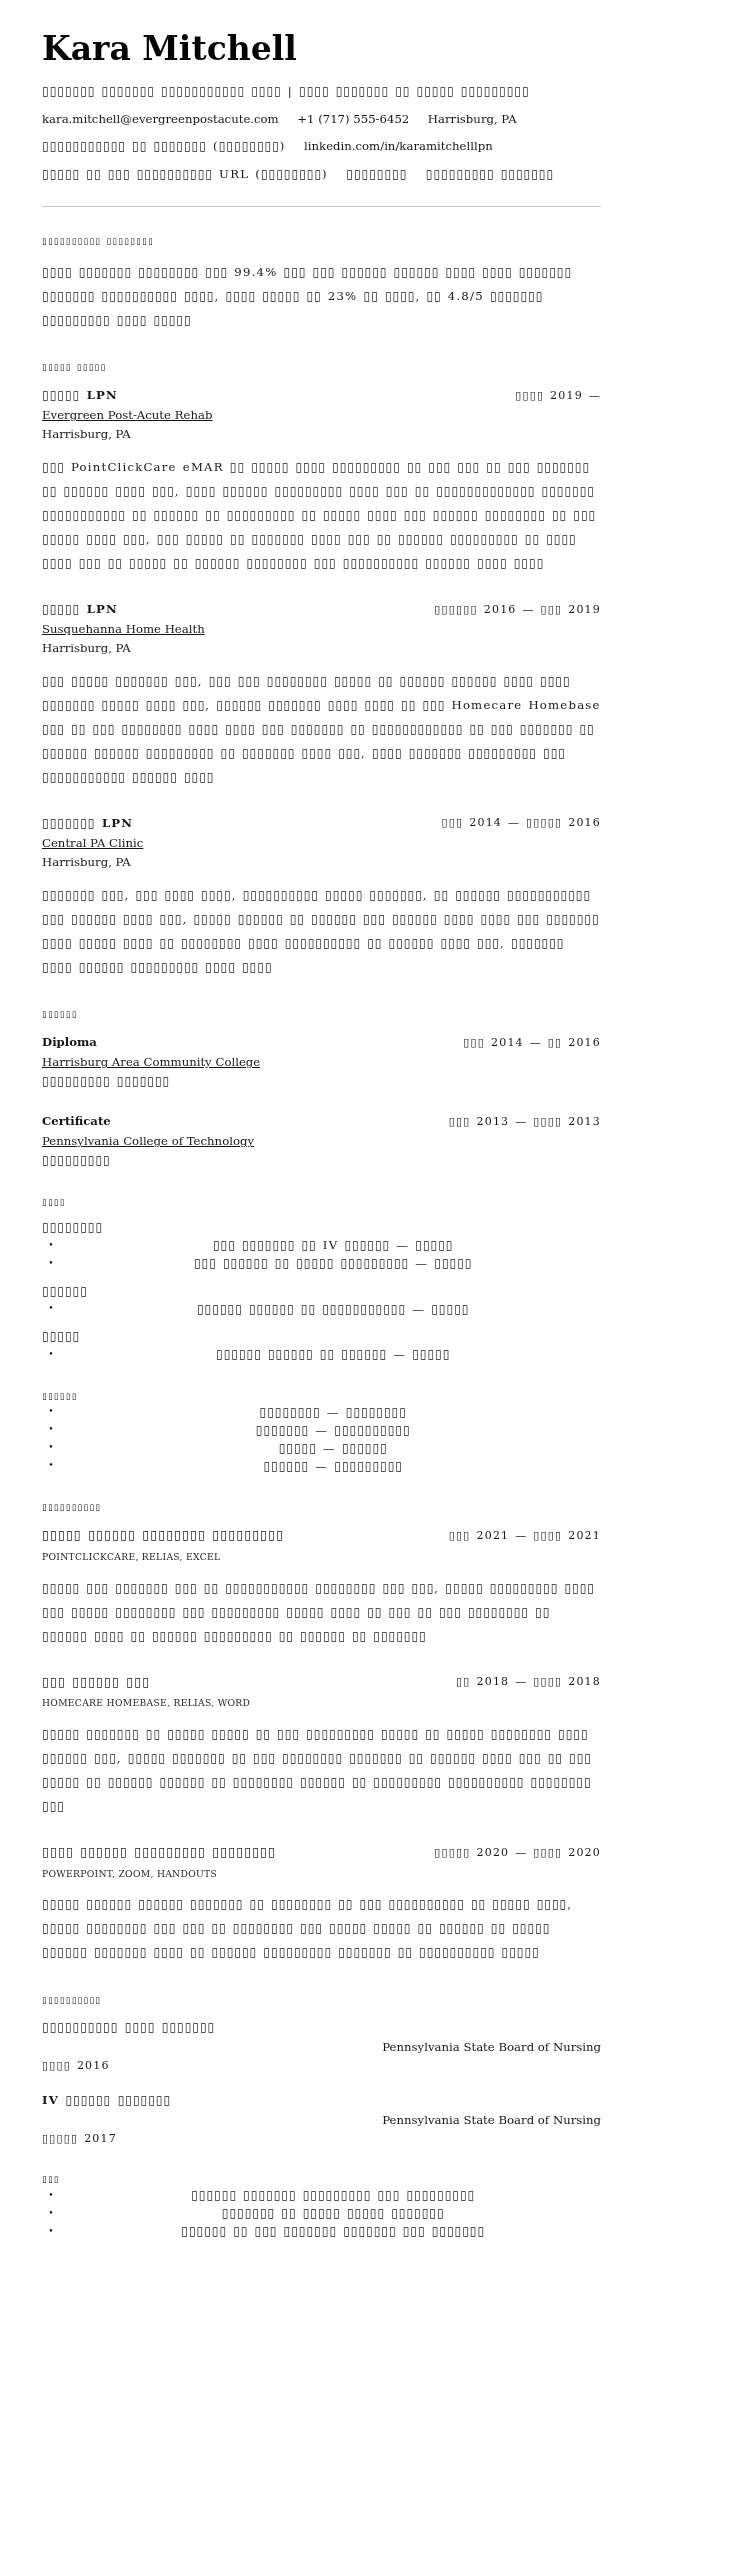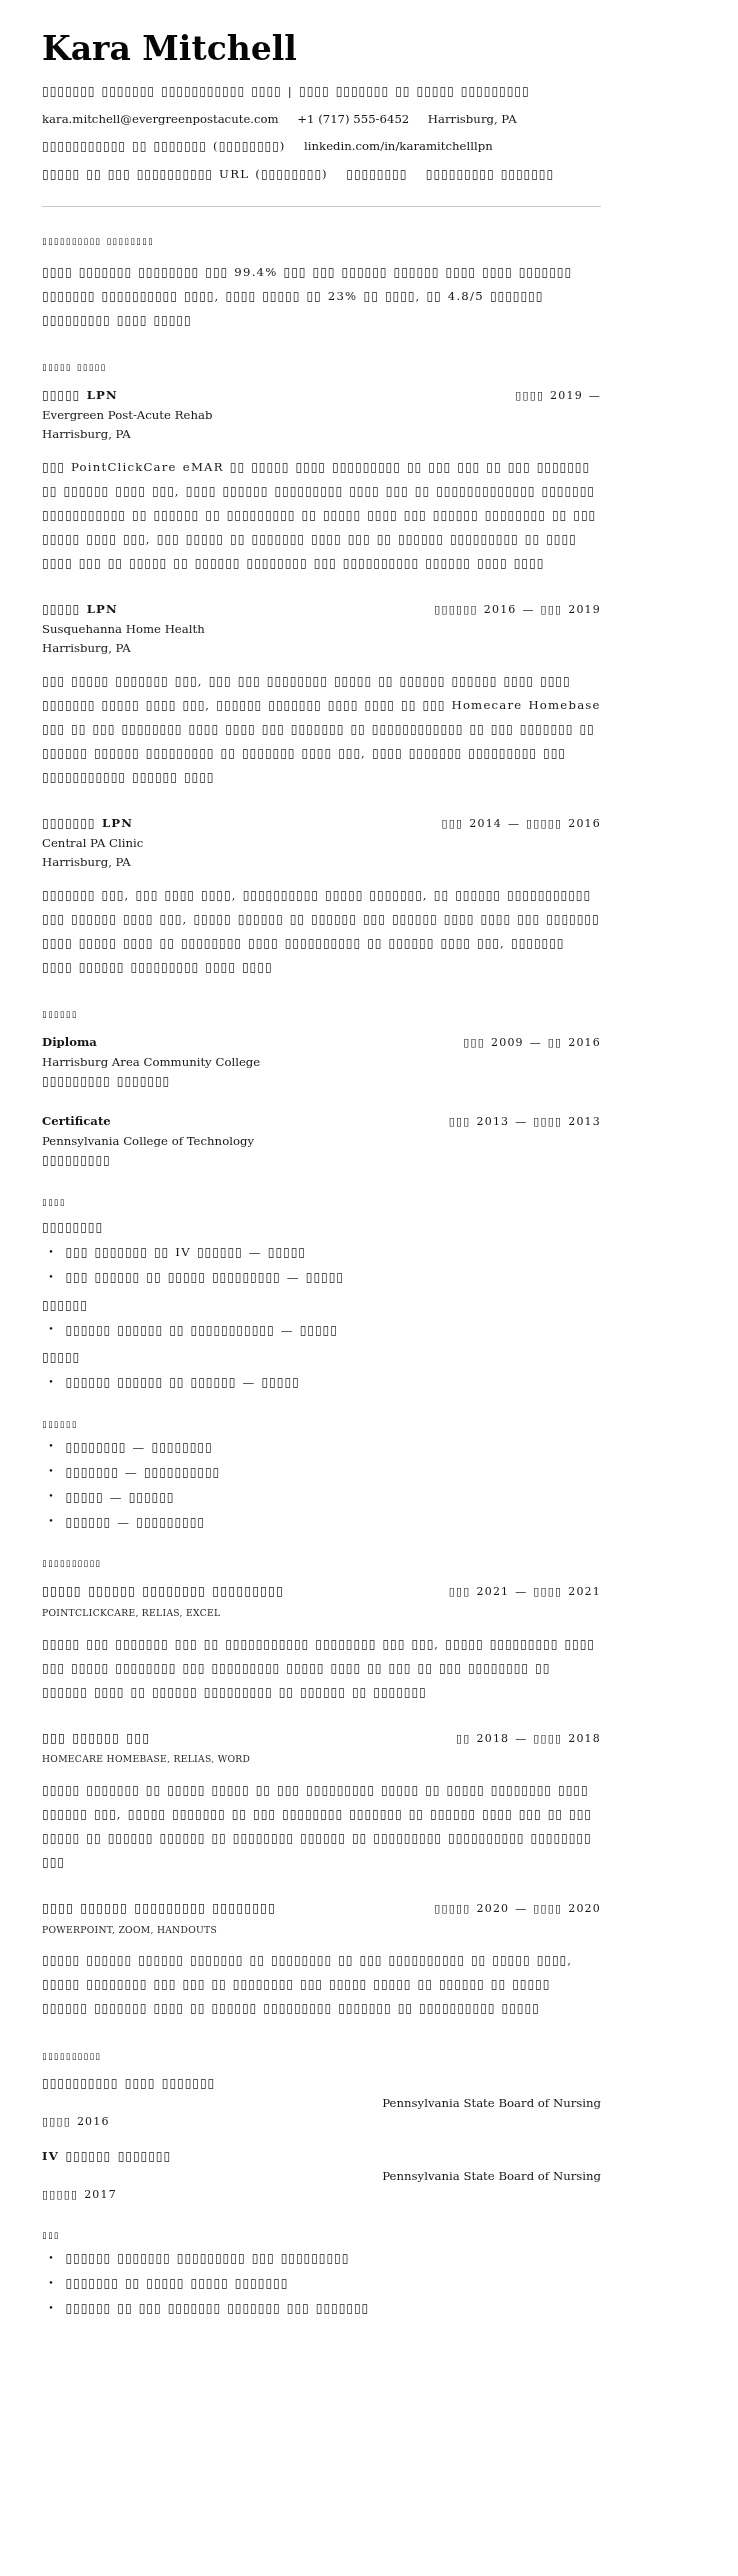--- a/index.html
+++ b/index.html
@@ -10,34 +10,34 @@
   .t { letter-spacing:1.2px; word-spacing:1.2px; }
 
   h1.name { font-size:33px; font-weight:700; margin:0; line-height:1.15; color:#060606; }
   .tagline { font-size:11.7px; margin:17px 0 0; }
   .contact-row { display:flex; gap:18.5px; font-size:11.7px; margin-top:13.5px; align-items:flex-end; }
   .contact-row .seg { white-space:nowrap; }
   hr.divider { border:none; border-top:1.2px solid #c9c9c9; margin:24.6px 0 0; }
 
   h2.section { font-size:8.6px; font-weight:400; margin:29.5px 0 0; color:#111; }
 
-  .entry-head { display:flex; justify-content:space-between; align-items:flex-end; margin-top:16px; }
+  .entry-head { display:flex; justify-content:space-between; align-items:center; margin-top:16px; }
   .entry-head.gap { margin-top:26px; }
   h3.jobtitle { font-size:11.7px; font-weight:700; margin:0; white-space:nowrap; }
   h3.projtitle { font-size:12.3px; font-weight:400; margin:0; white-space:nowrap; }
   .dates { font-size:11px; white-space:nowrap; }
-  .company { font-size:11.7px; margin:6.2px 0 0; }
+  .company { font-size:11.7px; margin:6.2px 0 0;text-decoration:underline; }
   .location { font-size:11.7px; margin:4.9px 0 0; }
   .desc { font-size:11.7px; line-height:2.05; margin:14.8px 0 0; }
   .field { font-size:11.7px; margin:4.9px 0 0; }
   .tools { font-size:9.2px; letter-spacing:0.3px; margin:8.6px 0 0; color:#1d1d1d; }
 
   .group-name { font-size:11.7px; font-weight:700; margin:13.5px 0 0; }
   ul.blist { list-style:none; margin:2.5px 0 0; padding:0; }
-  ul.blist li { font-size:11.7px; margin-top:11px; padding-left:23.4px; position:relative; }
+  ul.blist li { font-size:11.7px; margin-top:4px; padding-left:23.4px; position:relative;text-align:center; }
   ul.blist li::before { content:"•"; position:absolute; left:6.2px; top:0.6px; font-size:9.2px; color:#111; }
 
   .lic-title { font-size:11.7px; font-weight:700; margin:14.8px 0 0; }
   .lic-title.gap { margin-top:21px; }
   .lic-org { font-size:11.7px; margin:6.2px 0 0;text-align:right; }
   .lic-date { font-size:11px; margin:4.9px 0 0; }
 </style>
 </head>
 <body>
 
@@ -96,21 +96,21 @@
     <p class="company">Central PA Clinic</p>
     <p class="location">Harrisburg, PA</p>
     <p class="desc t">▯▯▯▯▯▯▯ ▯▯▯, ▯▯▯ ▯▯▯▯ ▯▯▯▯, ▯▯▯▯▯▯▯▯▯▯ ▯▯▯▯▯ ▯▯▯▯▯▯▯, ▯▯ ▯▯▯▯▯▯ ▯▯▯▯▯▯▯▯▯▯▯ ▯▯▯ ▯▯▯▯▯▯ ▯▯▯▯ ▯▯▯, ▯▯▯▯▯ ▯▯▯▯▯▯ ▯▯ ▯▯▯▯▯▯ ▯▯▯ ▯▯▯▯▯▯ ▯▯▯▯ ▯▯▯▯ ▯▯▯ ▯▯▯▯▯▯▯ ▯▯▯▯ ▯▯▯▯▯ ▯▯▯▯ ▯▯ ▯▯▯▯▯▯▯▯ ▯▯▯▯ ▯▯▯▯▯▯▯▯▯▯ ▯▯ ▯▯▯▯▯▯ ▯▯▯▯ ▯▯▯, ▯▯▯▯▯▯▯ ▯▯▯▯ ▯▯▯▯▯▯ ▯▯▯▯▯▯▯▯▯ ▯▯▯▯ ▯▯▯▯</p>
   </div>
 
   <h2 class="section t">▯▯▯▯▯▯</h2>
 
   <div>
     <div class="entry-head">
       <h3 class="jobtitle">Diploma</h3>
-      <span class="dates t">▯▯▯ 2009 — ▯▯ 2016</span>
+      <span class="dates t">▯▯▯ 2014 — ▯▯ 2016</span>
     </div>
     <p class="company">Harrisburg Area Community College</p>
     <p class="field t">▯▯▯▯▯▯▯▯▯ ▯▯▯▯▯▯▯</p>
   </div>
 
   <div>
     <div class="entry-head gap">
       <h3 class="jobtitle">Certificate</h3>
       <span class="dates t">▯▯▯ 2013 — ▯▯▯▯ 2013</span>
     </div>

